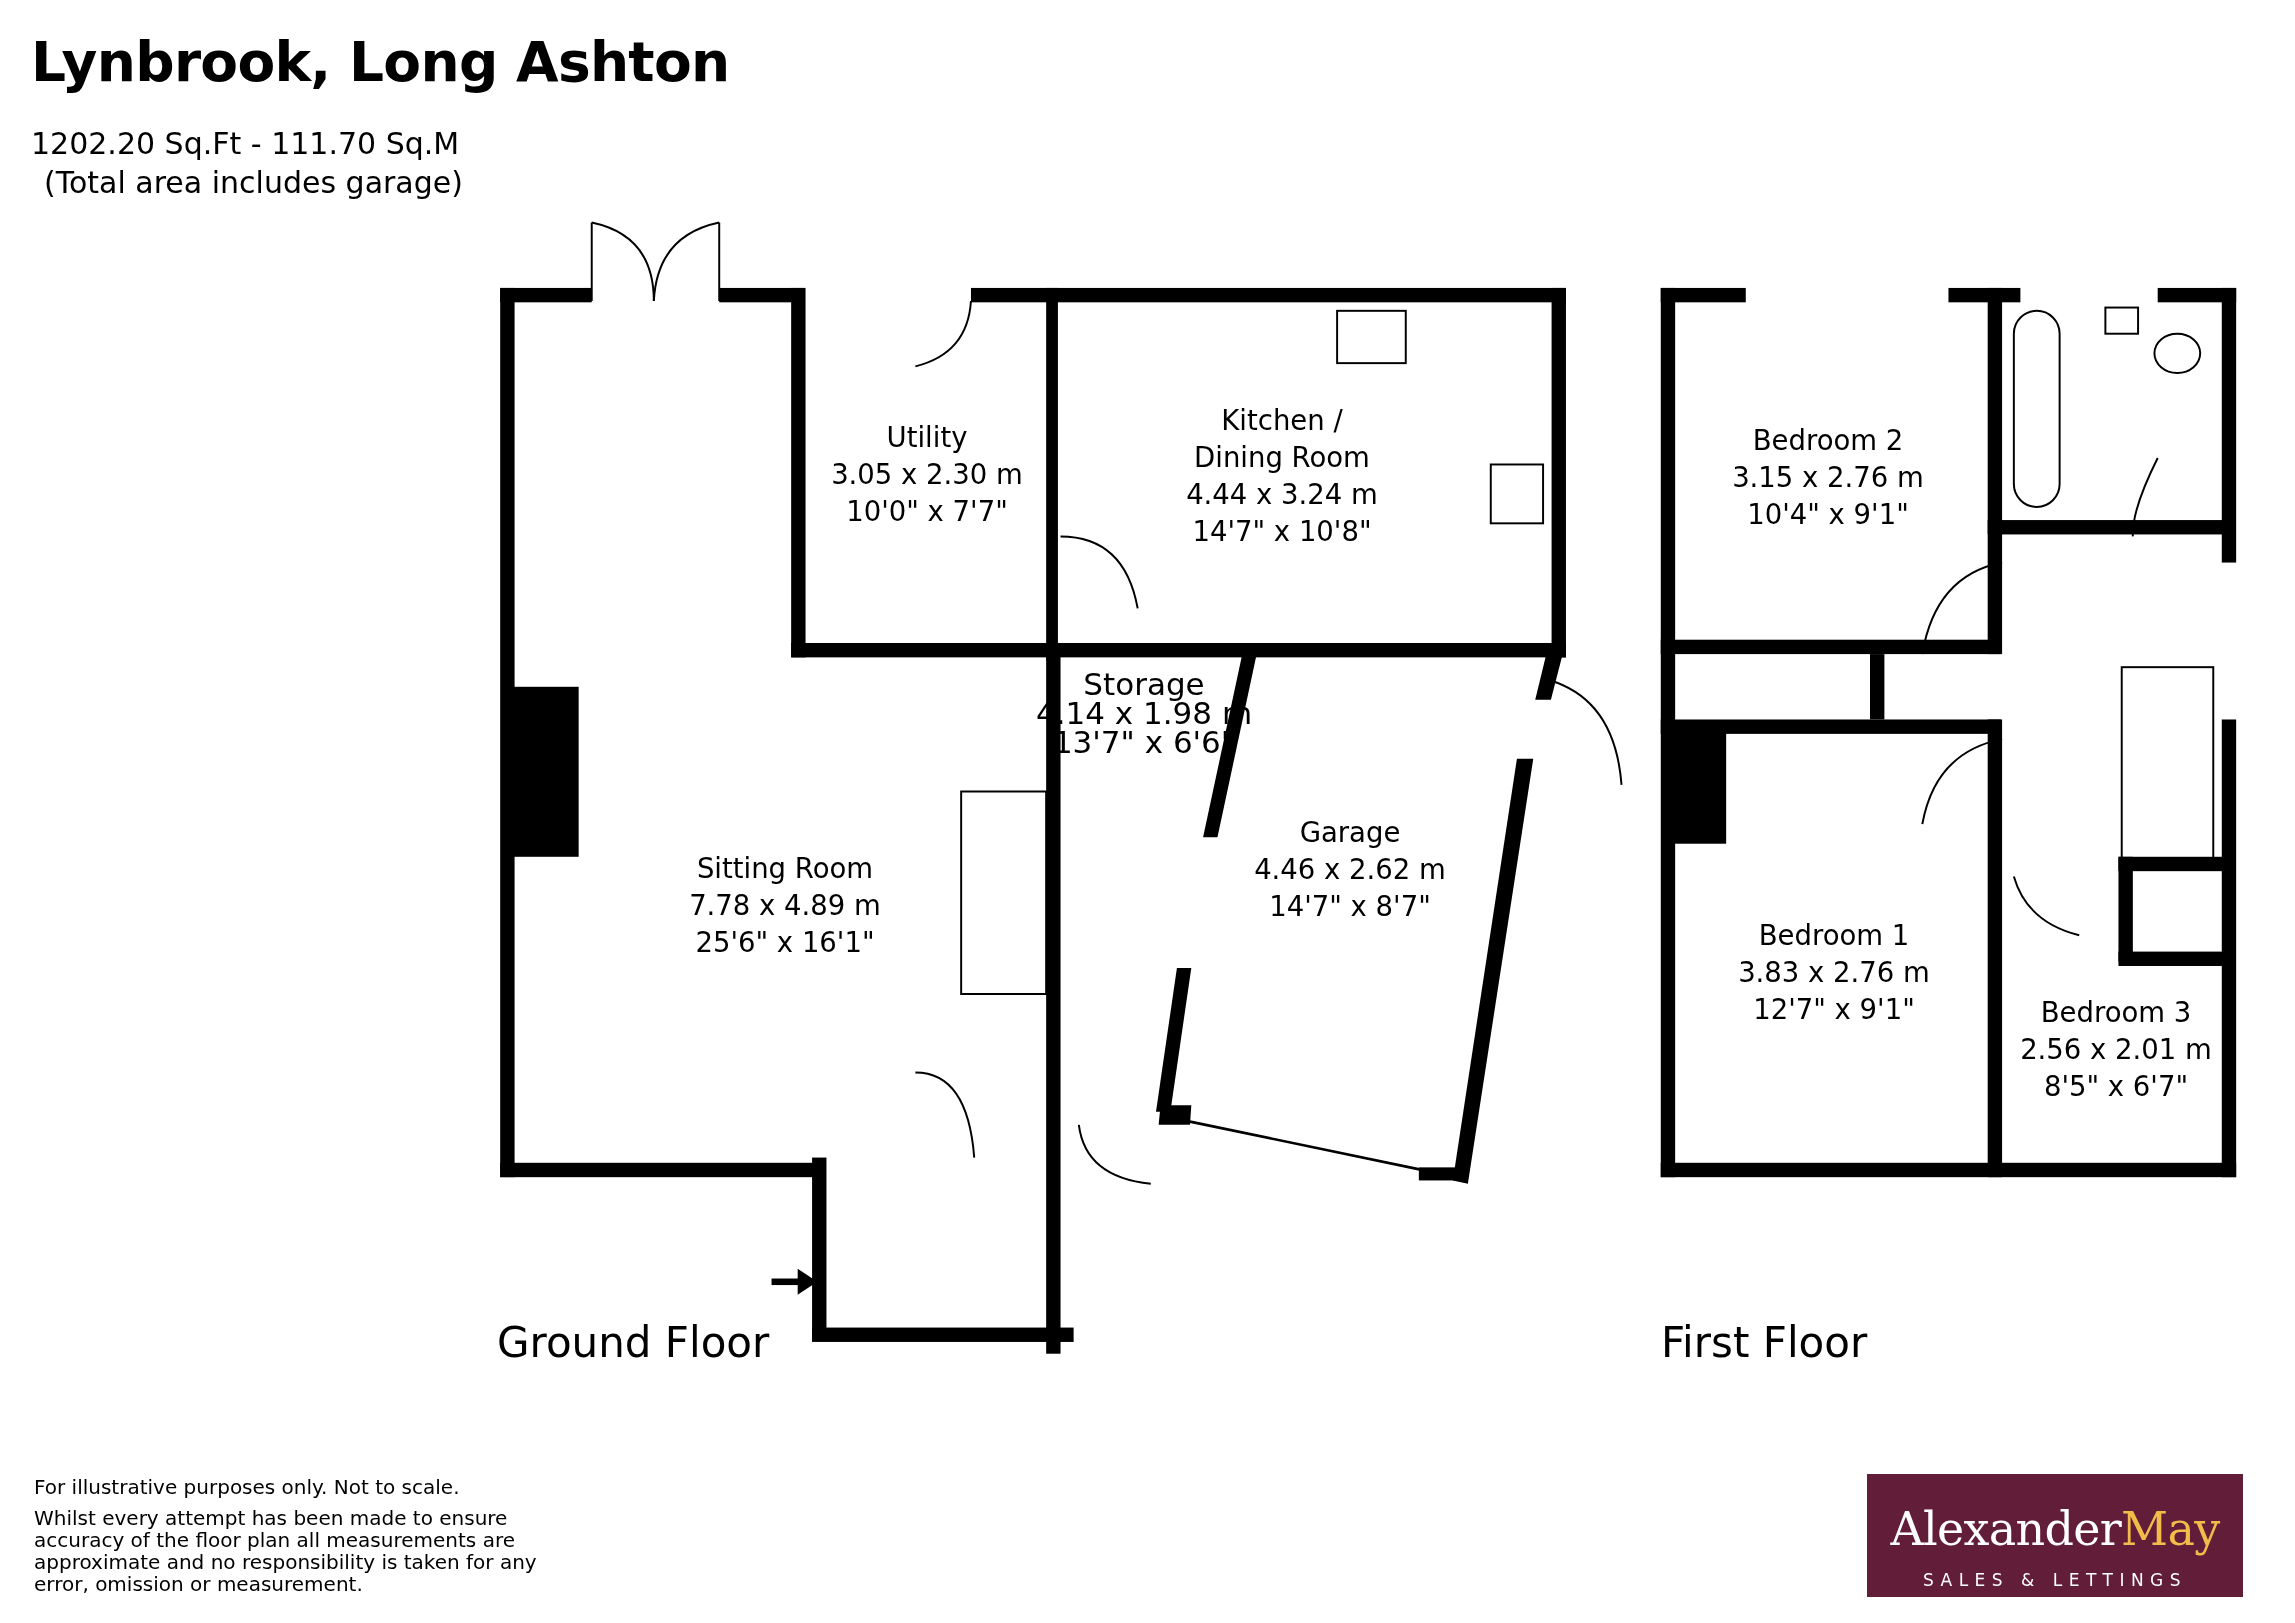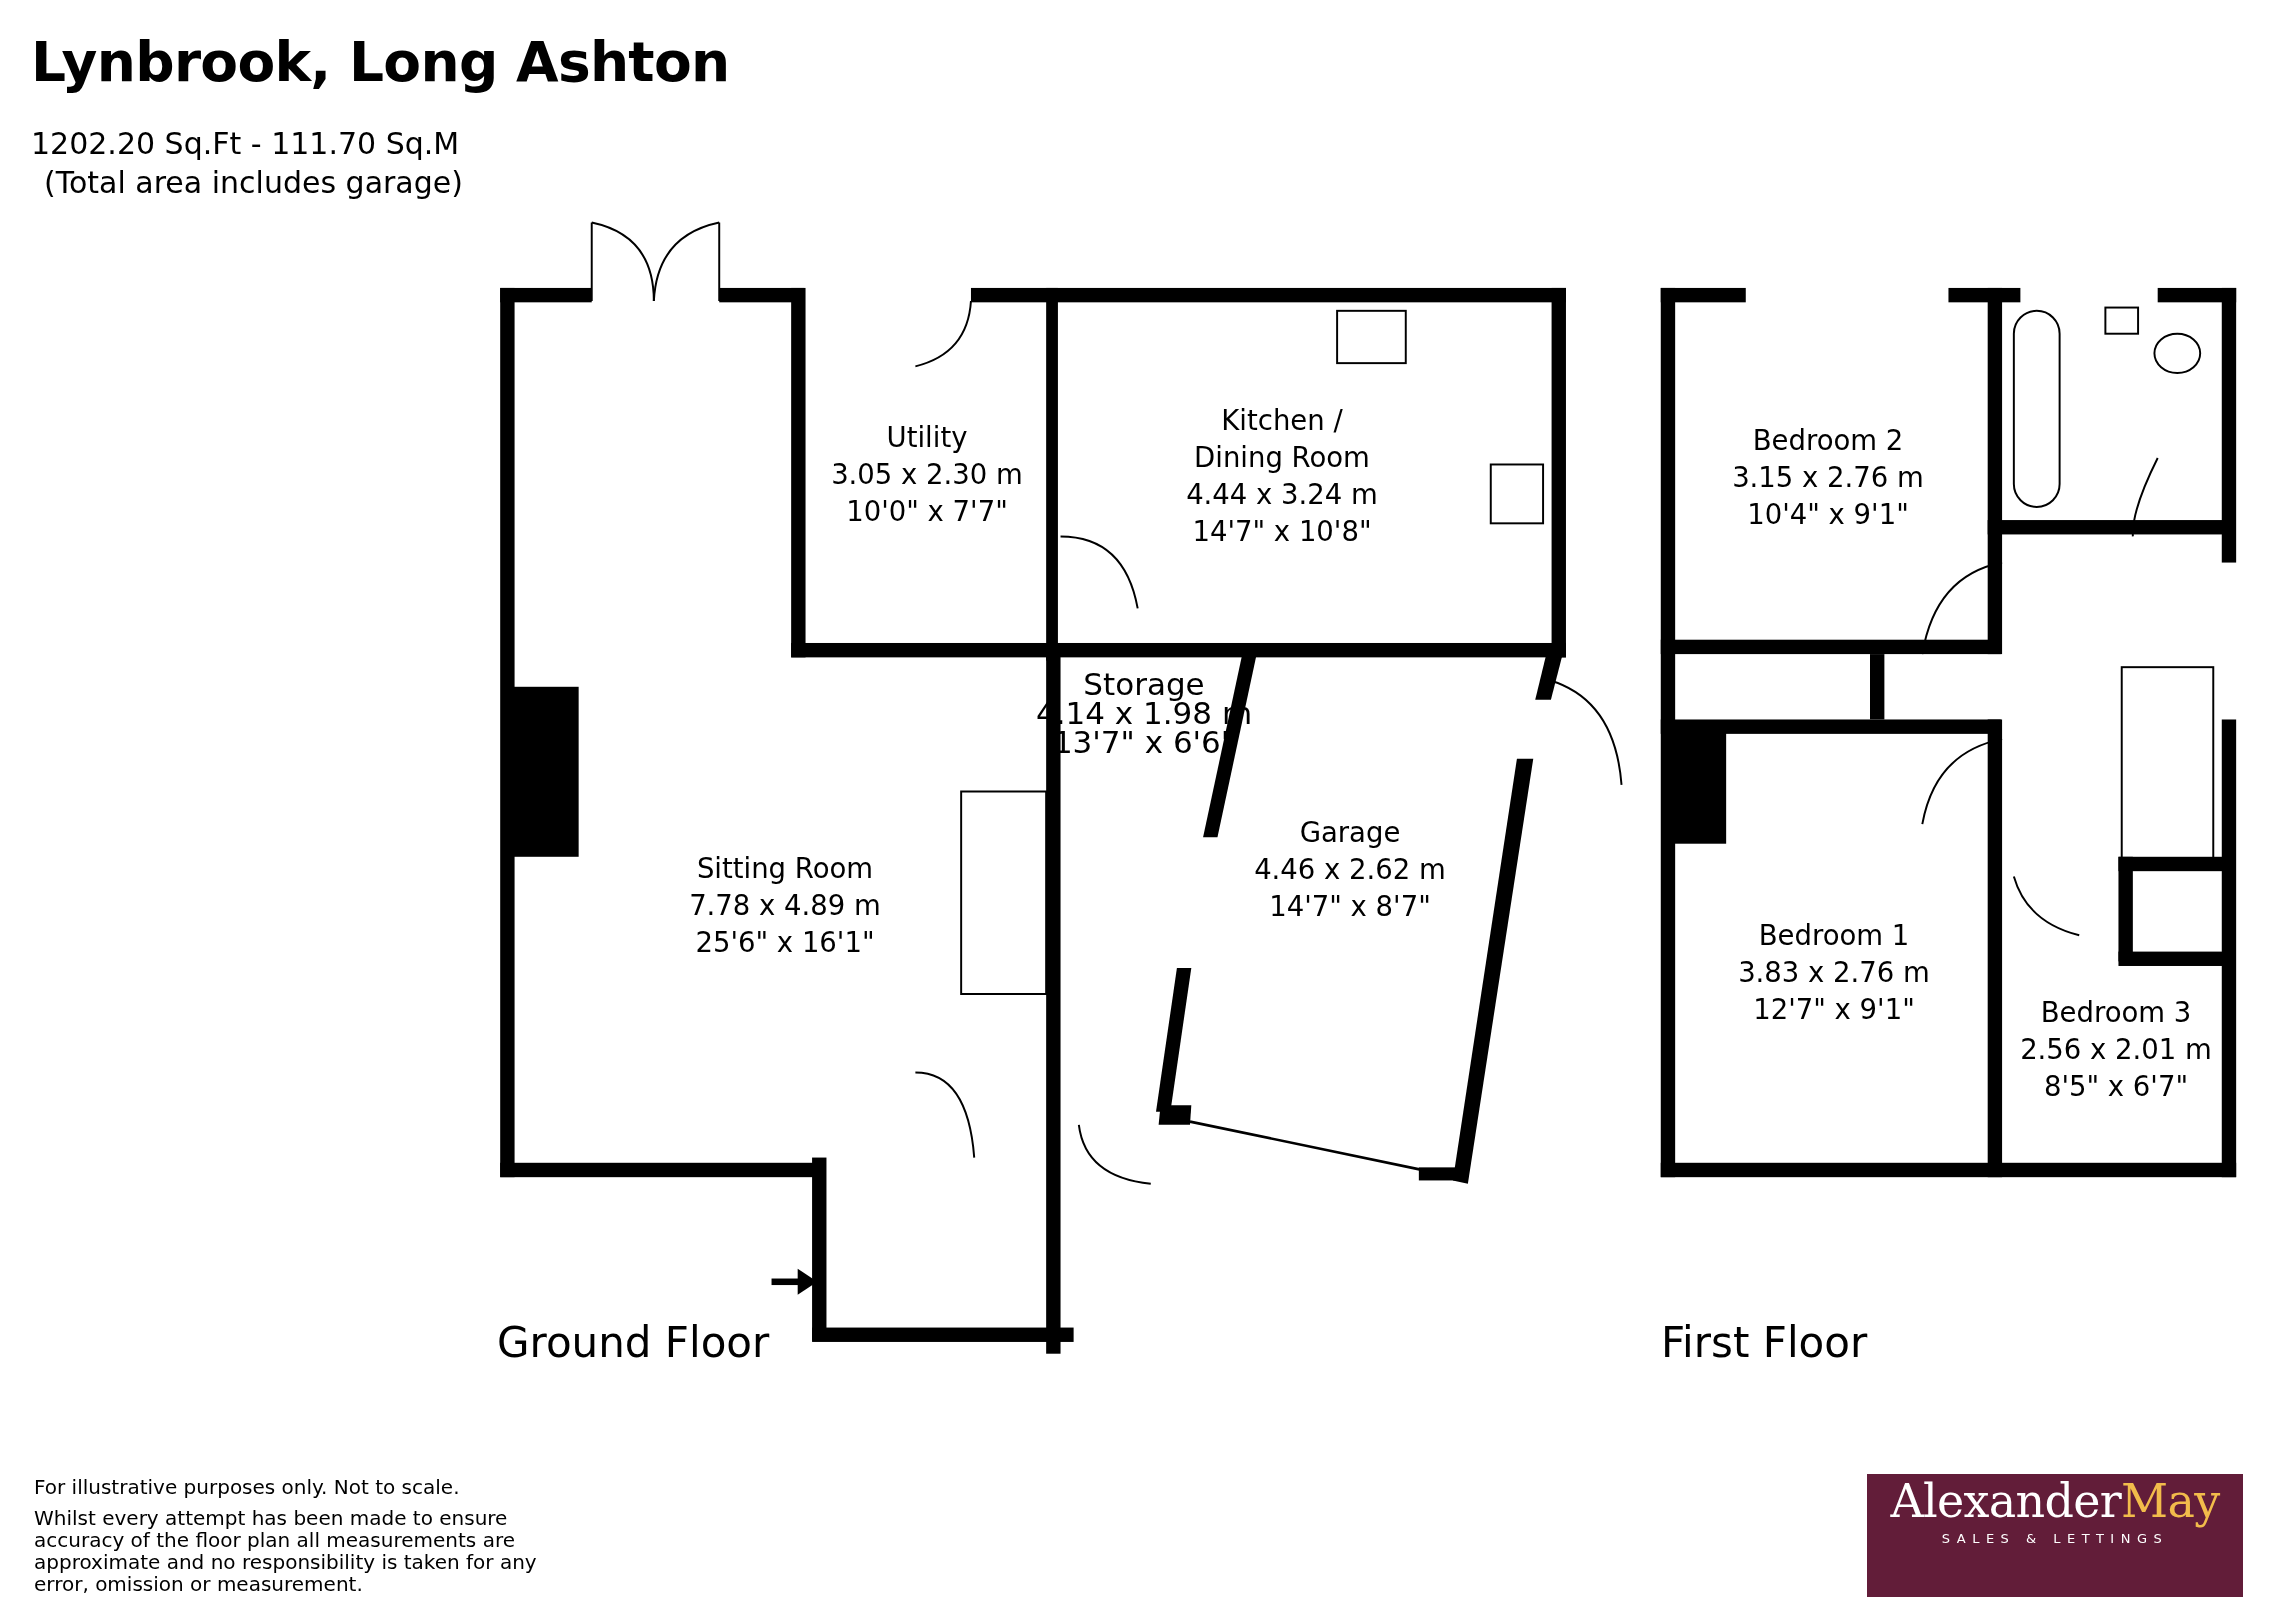--- a/index.html
+++ b/index.html
@@ -8,23 +8,23 @@
   .area{position:absolute;left:31px;top:124px;font-size:30px;line-height:39px;}
   .area div{white-space:nowrap;}
   .area .note{padding-left:13px;}
   svg.plan{position:absolute;left:0;top:0;}
   .room{position:absolute;text-align:center;font-size:27.5px;line-height:37px;white-space:nowrap;transform:translateX(-50%);}
   .room.small{font-size:31px;line-height:29px;}
   .floor-label{position:absolute;font-size:42px;white-space:nowrap;}
   .disclaimer{position:absolute;left:34px;top:1465px;font-size:20px;line-height:22px;margin-top:11px;}
   .disclaimer p{margin:0 0 9.2px 0;max-width:510px;}
   .logo{position:absolute;left:1867px;top:1474px;width:376px;height:123px;background:#621d39;color:#fff;text-align:center;}
-  .logo .brand{font-family:"DejaVu Serif",serif;font-size:46px;padding-top:0;letter-spacing:-0.7px;}
+  .logo .brand{font-family:"DejaVu Serif",serif;font-size:46px;padding-top:28px;letter-spacing:-0.7px;}
   .logo .brand span.may{color:#f2bc4b;}
-  .logo .tag{font-size:13px;letter-spacing:6.5px;margin-top:3px;}
+  .logo .tag{font-size:17px;letter-spacing:6.5px;margin-top:14px;}
 </style>
 </head>
 <body>
 
 <div class="title">Lynbrook, Long Ashton</div>
 <div class="area">
   <div>1202.20 Sq.Ft - 111.70 Sq.M</div>
   <div class="note">(Total area includes garage)</div>
 </div>
 

